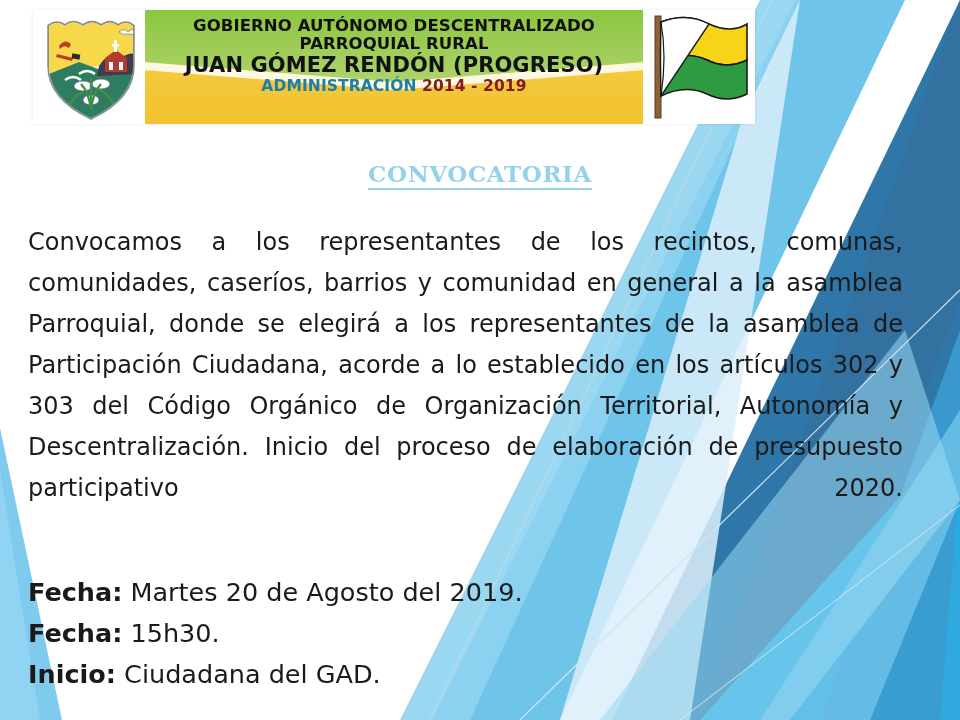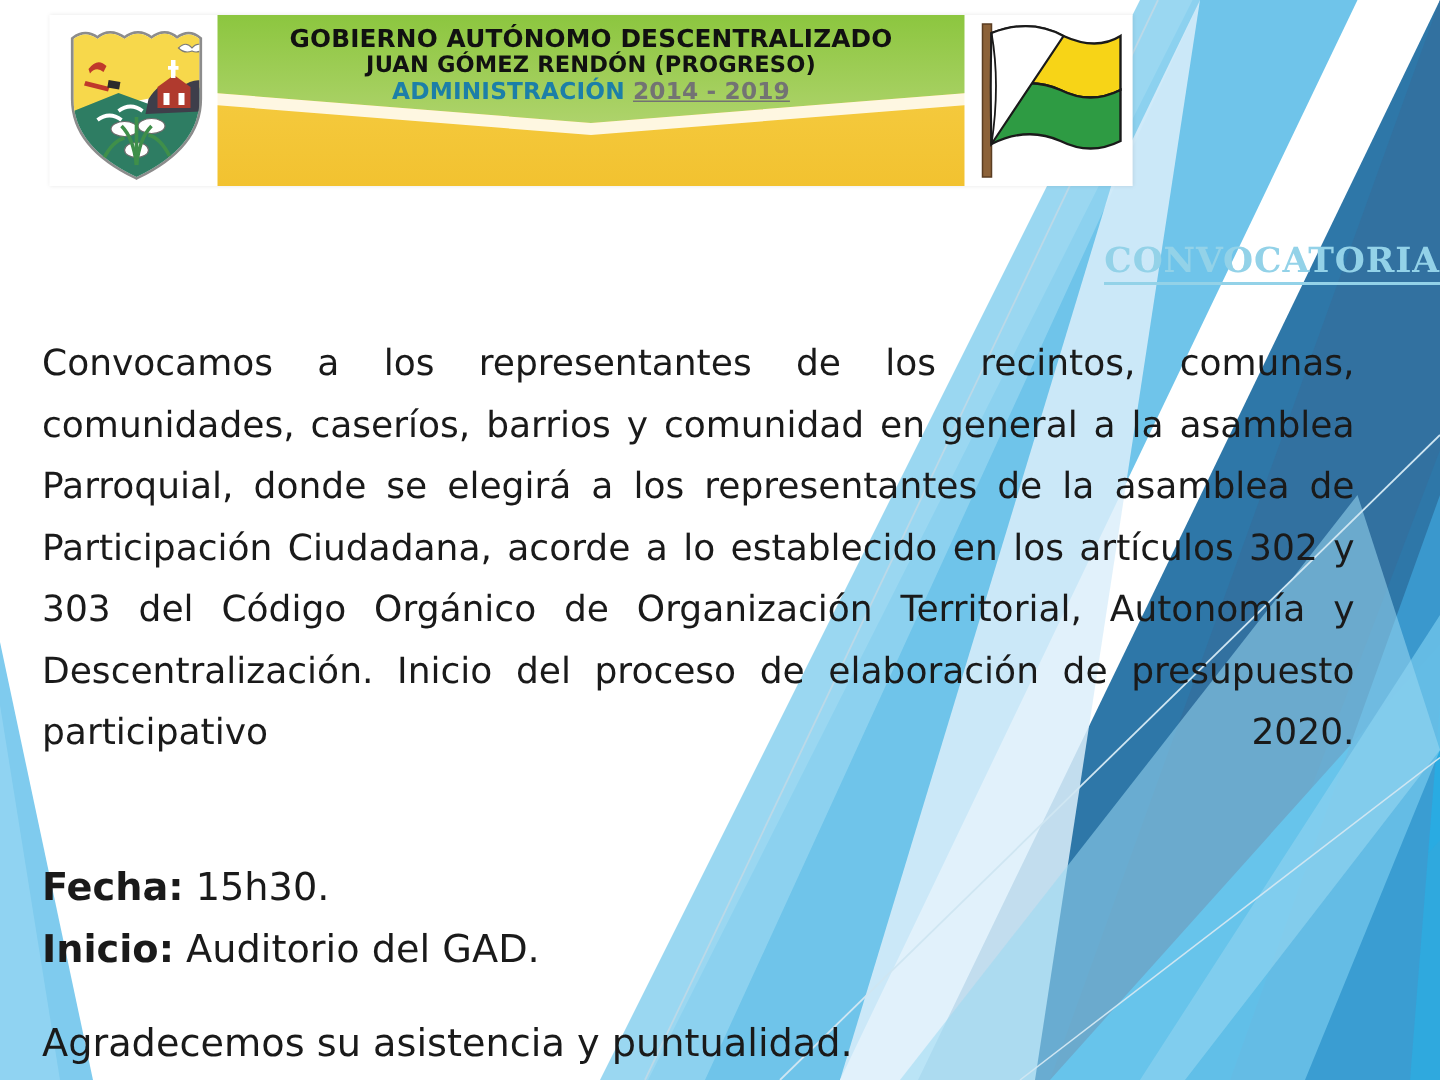--- a/index.html
+++ b/index.html
@@ -32,28 +32,28 @@
   .btext{position:absolute;left:110px;top:0;width:502px;height:114px;z-index:6;
          display:flex;flex-direction:column;align-items:center;justify-content:flex-start;
          padding-top:7px;box-sizing:border-box;}
   .bline{
     font-family:"DejaVu Sans","Liberation Sans",sans-serif;
     font-weight:bold;color:#111111;letter-spacing:.1px;
     line-height:1.12;text-align:center;white-space:nowrap;
   }
   .bl1{font-size:16.5px;}
   .bl2{font-size:16.5px;}
-  .bl3{font-size:15px;}
+  .bl3{font-size:21px;}
   .bl4{font-size:15.5px;margin-top:1px;}
   .bl4 .adm{color:#1C7FA8;}
-  .bl4 .yrs{color:#737373;text-decoration:underline;}
+  .bl4 .yrs{color:#7f1d1d;}
 
   
   .title{
-    position:absolute;left:0;top:160px;width:960px;text-align:right;
+    position:absolute;left:0;top:160px;width:960px;text-align:center;
     font-family:"DejaVu Serif","Liberation Serif",serif;
     font-size:23px;font-weight:bold;letter-spacing:.6px;
     color:#93D2E8;
   }
   .title span{border-bottom:2px solid #93D2E8;padding-bottom:1px;}
 
   
   .body-wrap{position:absolute;left:28px;top:222px;width:875px;}
   p.para{
     margin:0;
@@ -169,44 +169,49 @@
           <rect x="8" y="4" width="6" height="102" fill="#8C6239" stroke="#5a3d22" stroke-width="1"></rect>
           <path d="M14 10 q26 -10 48 2 q22 10 38 0 l0 36 q-20 10 -40 0 q-22 -10 -46 2 z" fill="#F7D417" stroke="#1a1a1a" stroke-width="1.6"></path>
           <path d="M14 50 q24 -12 46 -2 q20 10 40 0 l0 34 q-20 10 -40 0 q-22 -10 -46 2 z" fill="#2E9B43" stroke="#1a1a1a" stroke-width="1.6"></path>
           <path d="M14 10 q26 -10 48 2 L14 84 q-1 -38 0 -74 z" fill="#ffffff" stroke="#1a1a1a" stroke-width="1.4"></path>
           <path d="M14 10 q6 34 0 74" fill="none" stroke="#1a1a1a" stroke-width="1.2"></path>
         </svg>
       </div>
 
       <div class="btext">
         <div class="bline bl1">GOBIERNO AUTÓNOMO DESCENTRALIZADO</div>
+        <div class="bline bl2">PARROQUIAL RURAL</div>
         <div class="bline bl3">JUAN GÓMEZ RENDÓN (PROGRESO)</div>
         <div class="bline bl4">
           <span class="adm">ADMINISTRACIÓN</span>
           <span class="yrs">2014 - 2019</span>
         </div>
       </div>
 
     </div>
   </div>
 
   <div class="title">
     <span>CONVOCATORIA</span>
   </div>
 
   <div class="body-wrap">
     <p class="para">Convocamos a los representantes de los recintos, comunas, comunidades, caseríos, barrios y comunidad en general a la asamblea Parroquial, donde se elegirá a los representantes de la asamblea de Participación Ciudadana, acorde a lo establecido en los artículos 302 y 303 del Código Orgánico de Organización Territorial, Autonomía y Descentralización. Inicio del proceso de elaboración de presupuesto participativo 2020.</p>
     <div class="spacer"></div>
 
+    <p class="dl">
+      <b>Fecha:</b>
+      <span>Martes 20 de Agosto del 2019.</span>
+    </p>
     <p class="dl">
       <b>Fecha:</b>
       <span>15h30.</span>
     </p>
     <p class="dl">
       <b>Inicio:</b>
-      <span>Auditorio del GAD.</span>
+      <span>Ciudadana del GAD.</span>
     </p>
 
     <div class="spacer"></div>
     <p class="closing">Agradecemos su asistencia y puntualidad.</p>
   </div>
 
 </div>
 
 </body></html>

